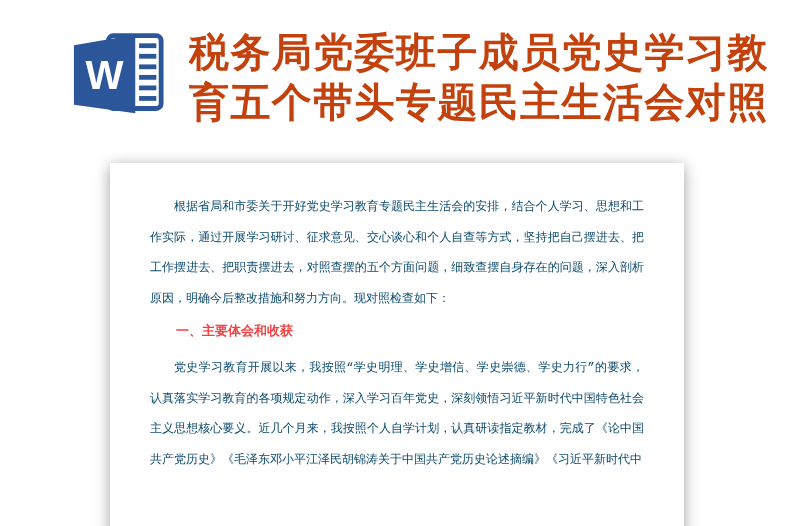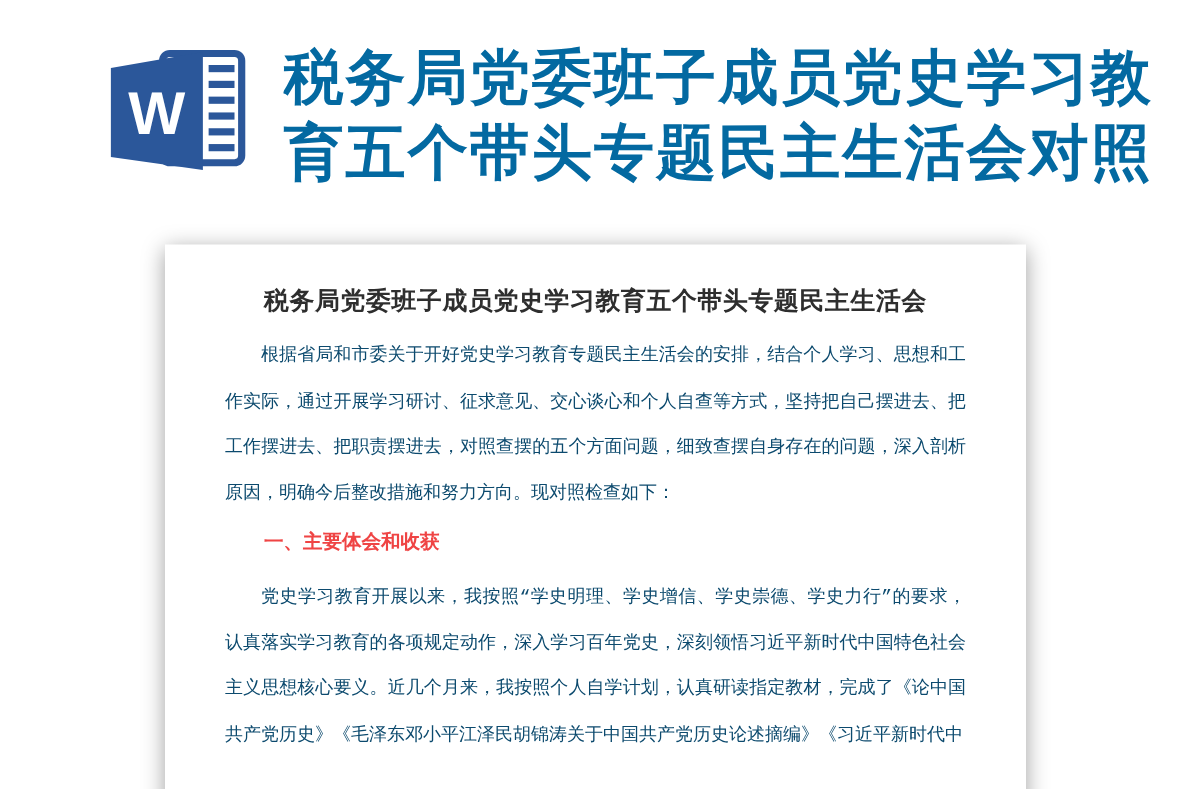--- a/index.html
+++ b/index.html
@@ -24,21 +24,21 @@
   .header-title {
     position: absolute;
     left: 189px; top: 27px;
     margin: 0;
     width: 590px; height: 101px;
     overflow: hidden;
     font-size: 40px;
     line-height: 50px;
     font-weight: 700;
     letter-spacing: 1.4px;
-    color: #0369a1;
+    color: #c2410c;
     font-family: "Liberation Sans", sans-serif;
   }
   .preview {
     position: absolute;
     left: 0; top: 150px;
     width: 800px; height: 376px;
     background: #ffffff;
   }
   .doc-page {
     position: absolute;
@@ -97,19 +97,18 @@
       <polygon points="2,13 66,2 66,84 2,75" fill="#2b579a"></polygon>
       <text x="34" y="59" text-anchor="middle" font-size="42" font-weight="bold" fill="#ffffff" font-family="Liberation Sans, sans-serif">W</text>
     </svg>
   </span>
   <h1 class="header-title">税务局党委班子成员党史学习教育五个带头专题民主生活会对照</h1>
 </div>
 
 <div class="preview">
   <div class="doc-page">
     <div class="doc-title">
-      <div>税务局党委班子成员党史学习教育五个带头专题民主生活会</div>
     </div>
     <p class="doc-para">根据省局和市委关于开好党史学习教育专题民主生活会的安排，结合个人学习、思想和工作实际，通过开展学习研讨、征求意见、交心谈心和个人自查等方式，坚持把自己摆进去、把工作摆进去、把职责摆进去，对照查摆的五个方面问题，细致查摆自身存在的问题，深入剖析原因，明确今后整改措施和努力方向。现对照检查如下：</p>
     <h3 class="doc-section-heading">一、主要体会和收获</h3>
     <p class="doc-para">党史学习教育开展以来，我按照“学史明理、学史增信、学史崇德、学史力行”的要求，认真落实学习教育的各项规定动作，深入学习百年党史，深刻领悟习近平新时代中国特色社会主义思想核心要义。近几个月来，我按照个人自学计划，认真研读指定教材，完成了《论中国共产党历史》《毛泽东邓小平江泽民胡锦涛关于中国共产党历史论述摘编》《习近平新时代中</p>
   </div>
 </div>
 
 </body></html>

